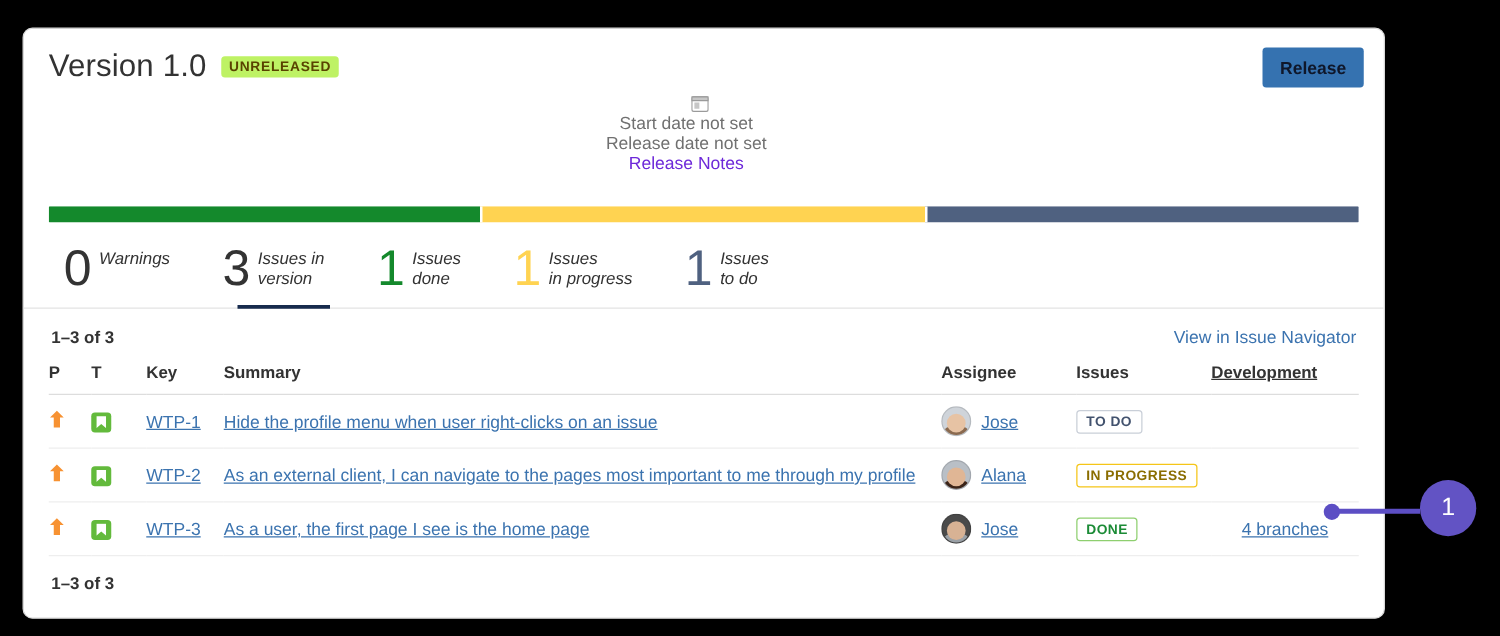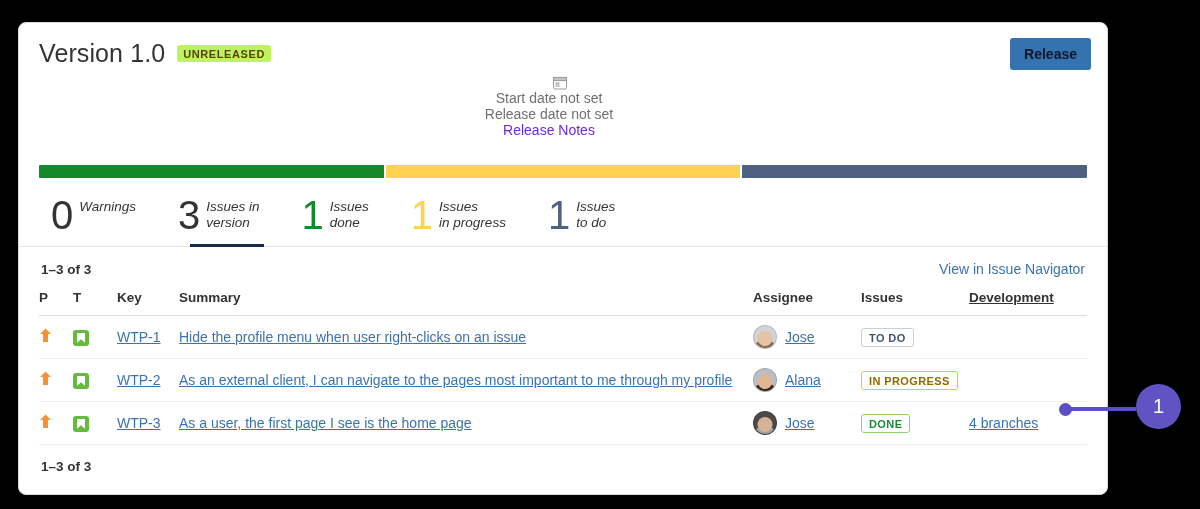--- a/index.html
+++ b/index.html
@@ -130,21 +130,21 @@
   table.issues tr:last-child td { border-bottom: 1px solid #eeeeee; }
 
   .col-p { width: 34px; }
   .col-t { width: 44px; }
   .col-key { width: 62px; }
   .col-sum { width: auto; }
   .col-assignee { width: 108px; }
   .col-status { width: 108px; }
   .col-dev { width: 118px; text-align: right; }
   th.col-dev { text-align: right; padding-right: 2px; text-decoration: underline; }
-  td.col-dev { text-align: left; padding-right: 2px; }
+  td.col-dev { text-align: center; padding-right: 2px; }
 
   .link-blue { color: #3b73af; cursor: pointer; text-decoration: underline; }
 
   .type-icon {
     width: 16px; height: 16px; border-radius: 3px;
     background: #63ba3c; display: inline-block; position: relative;
     vertical-align: middle;
   }
   .type-icon::after {
     content: ""; position: absolute;

